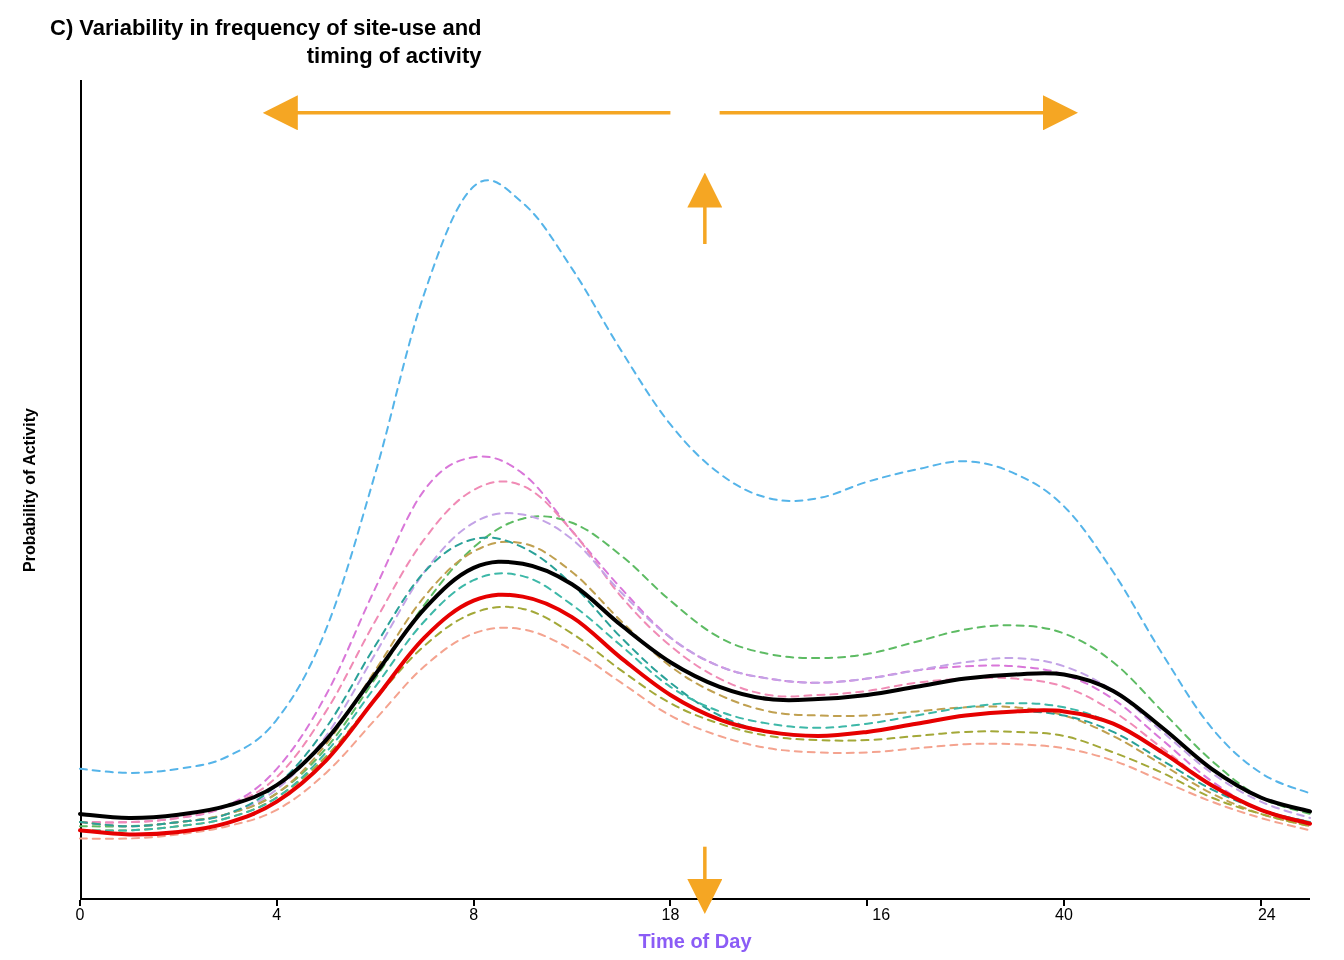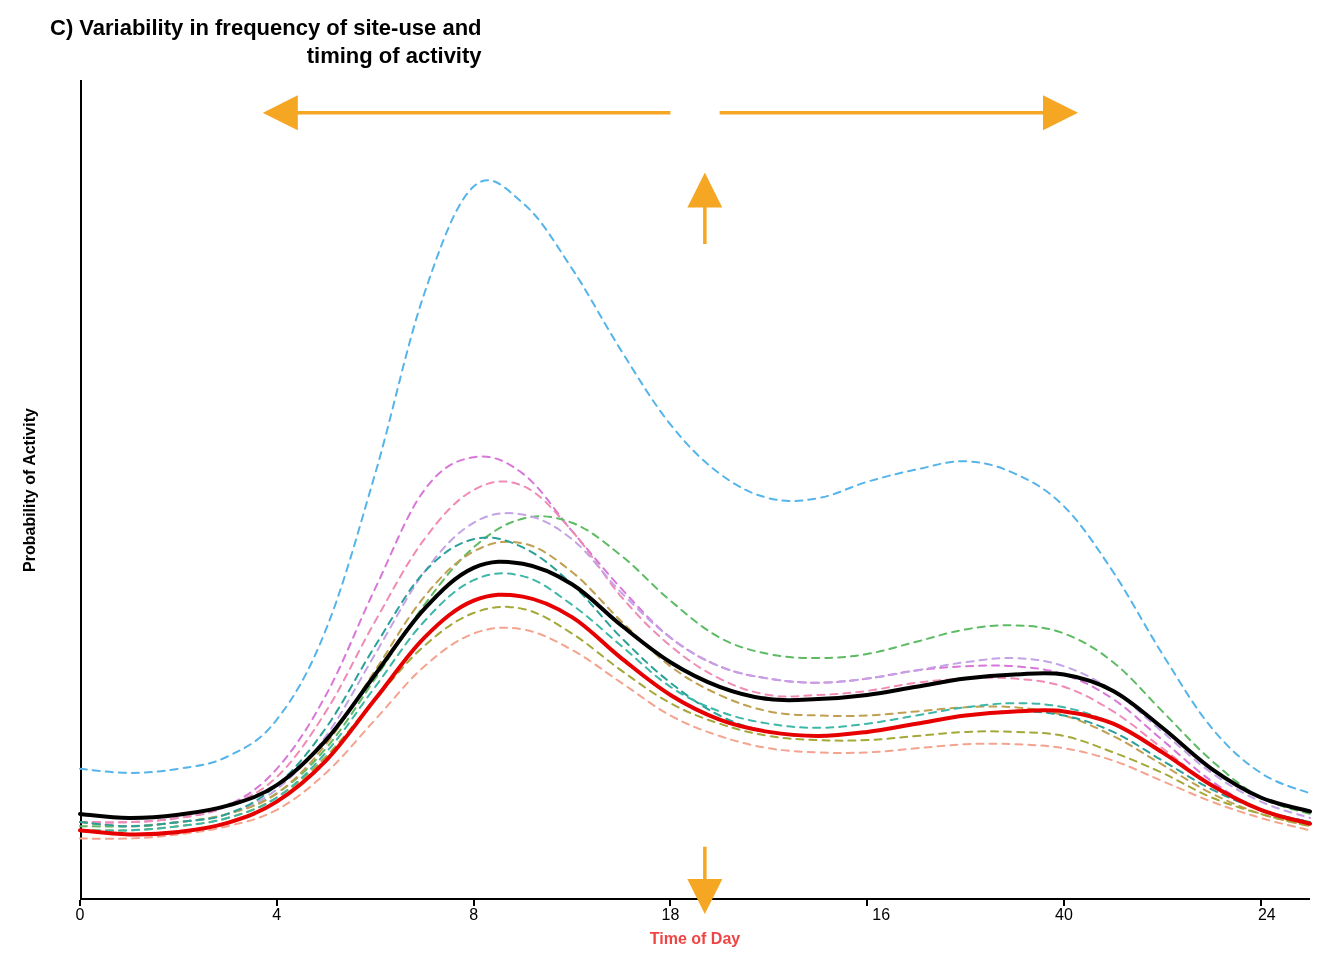--- a/index.html
+++ b/index.html
@@ -48,23 +48,23 @@
     font-size: 16px;
     font-weight: bold;
     color: #000;
     white-space: nowrap;
   }
   .xlabel {
     position: absolute;
     left: 695px;
     top: 930px;
     transform: translateX(-50%);
-    font-size: 16px;
+    font-size: 20px;
     font-weight: bold;
-    color: #ef4444;
+    color: #8b5cf6;
   }
   .xtick-label {
     position: absolute;
     top: 906px;
     font-size: 16px;
     color: #000;
     transform: translateX(-50%);
   }
   .xtick-mark {
     position: absolute;

